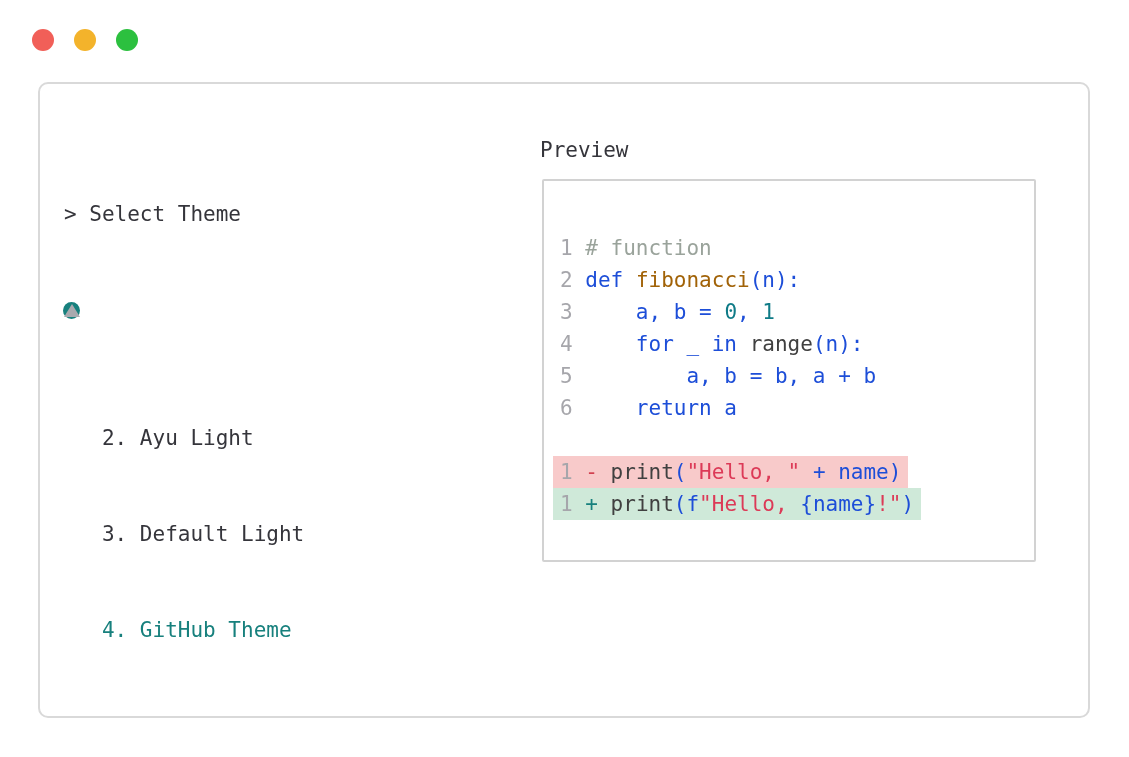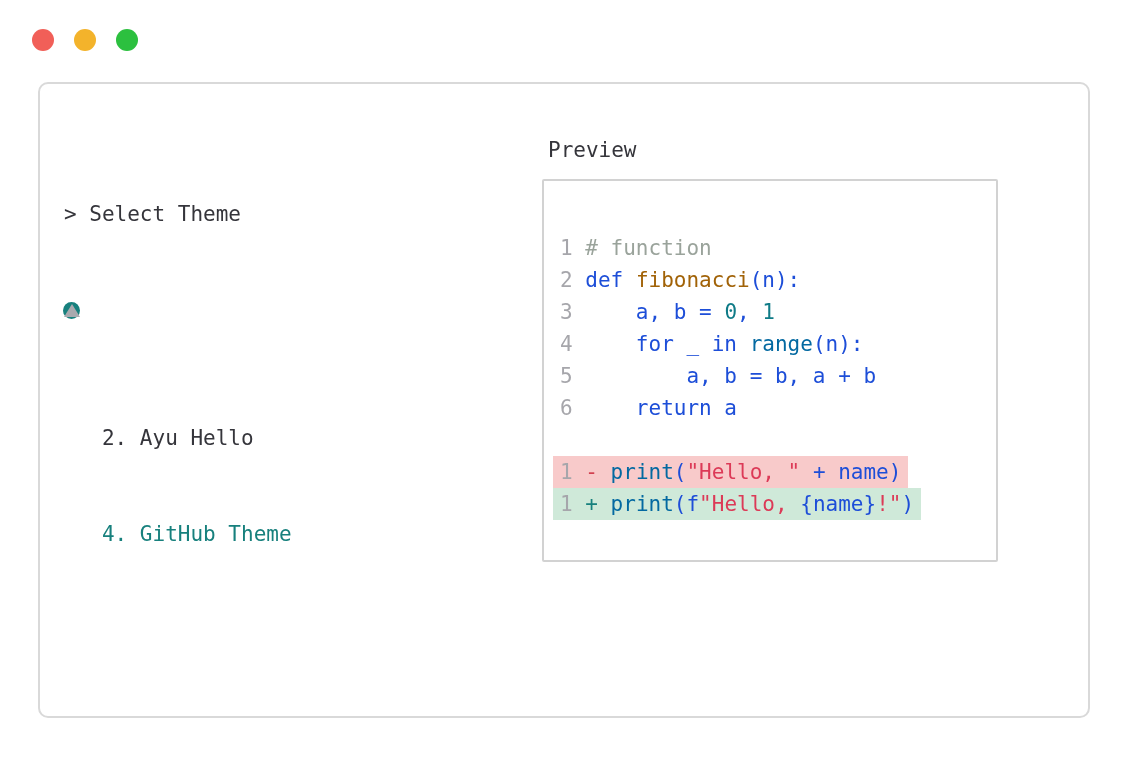--- a/index.html
+++ b/index.html
@@ -28,32 +28,32 @@
   .tri-up { display:inline-block; width:0; height:0; margin-top:10px;
     border-left:8px solid transparent; border-right:8px solid transparent;
     border-bottom:13px solid #a9a9ae; }
 
   
   .bullet { position:absolute; left:23px; top:218px; width:17px; height:17px;
     border-radius:50%; background:#17807d; }
 
   
   .preview-label { position:absolute; left:500px; top:50px; font-size:21px;
-    line-height:32px; color:#35353b;margin-left:8px; }
-  .preview-box { position:absolute; left:502px; top:95px; width:456px; height:383px;
+    line-height:32px; color:#35353b; }
+  .preview-box { position:absolute; left:502px; top:95px; width:494px; height:383px;
     border:2px solid #d2d2d2; border-radius:2px; background:#ffffff; }
   .code { position:absolute; left:16px; top:51px; font-size:21px; line-height:32px;
     white-space:pre; }
   .crow { height:32px; white-space:pre; }
   .tok.fg     { color:#1d4ed8; }
   .tok.gray   { color:#a6a6ab; }
   .tok.comment{ color:#9aa39b; }
   .tok.func   { color:#a16207; }
   .tok.num    { color:#0f7b87; }
-  .tok.blue   { color:#0369a1; }
+  .tok.blue   { color:#404040; }
   .tok.str    { color:#dc3a57; }
   .tok.crimson{ color:#d2404f; }
   .tok.teal   { color:#17807d; }
   .hl { display:inline-block; padding:0 7px; margin-left:-7px; }
   .hl.removed { background:#f8caca; }
   .hl.added   { background:#cfe9d9; }
 </style>
 </head>
 <body>
 
@@ -64,21 +64,22 @@
 </div>
 
 <div class="panel">
 
   <div class="bullet"></div>
 
   <div class="termgrid">
     <div class="row">&gt; Select Theme</div>
     <div class="row"><span class="tri-up"></span></div>
 
-    <div class="row"><span>   2. </span><span>Ayu Hello</span><span class="gray"></span></div>
+    <div class="row"><span>   2. </span><span>Ayu Light</span><span class="gray"></span></div>
+    <div class="row"><span>   3. </span><span>Default Light</span><span class="gray"></span></div>
     <div class="row sel"><span>   4. </span><span>GitHub Theme</span><span></span></div>
     
     
     
     
     
     
     
     
 

